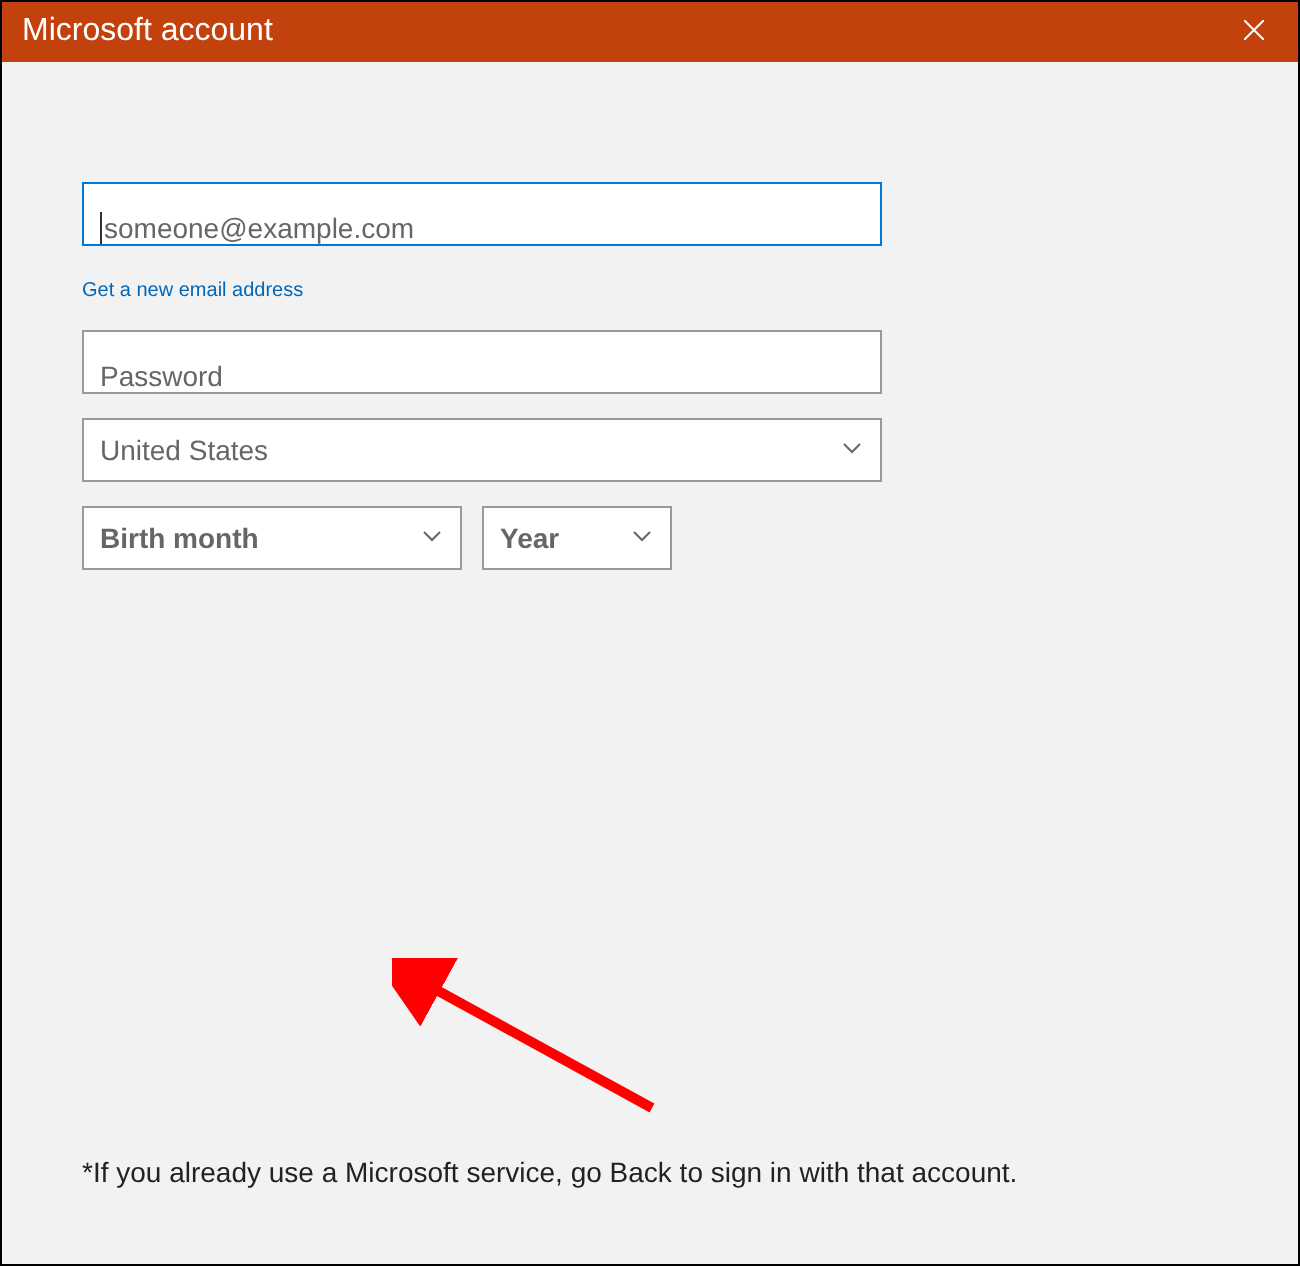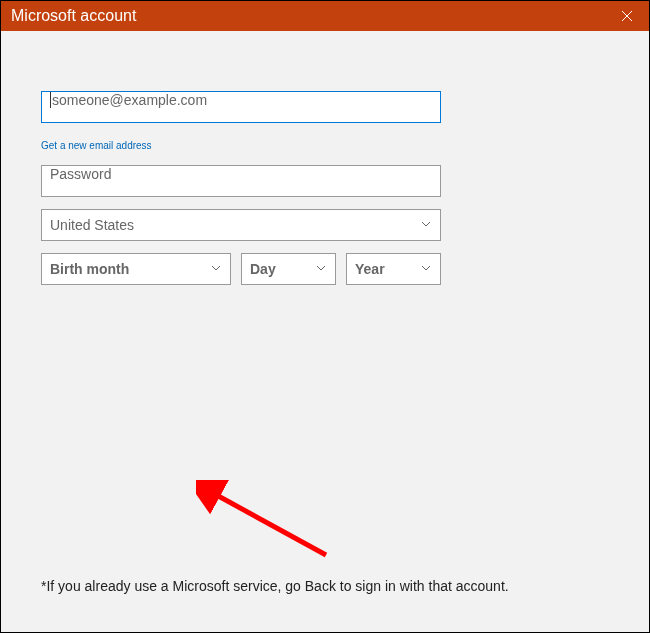--- a/index.html
+++ b/index.html
@@ -5,21 +5,21 @@
   * { box-sizing: border-box; margin: 0; padding: 0; font-family: "Segoe UI", Tahoma, sans-serif; }
   body { background: #fff; }
   .outer { width: 650px; height: 633px; border: 1px solid #000; background: #f2f2f2; position: relative; }
   .titlebar { height: 30px; background: #c2410c; color: #fff; display: flex; align-items: center; justify-content: space-between; padding-left: 10px; font-size: 16px; }
   .titlebar .close { width: 45px; height: 30px; display: flex; align-items: center; justify-content: center; cursor: default; }
   .titlebar .close svg { width: 10px; height: 10px; }
   .content { padding: 60px 40px 0 40px; }
   h1 { font-weight: 300; font-size: 27px; color: #222; margin-bottom: 18px; }
   .desc { font-size: 14px; color: #222; line-height: 1.4; margin-bottom: 20px; }
   .desc a { color: #0067b8; text-decoration: none; }
-  .field { width: 400px; height: 32px; border: 1px solid #999; background: #fff; font-size: 14px; padding: 0 8px; color: #666; display: flex; align-items: flex-start; margin-bottom: 12px; position: relative; }
+  .field { width: 400px; height: 32px; border: 1px solid #999; background: #fff; font-size: 14px; padding: 0 8px; color: #666; display: flex; align-items: flex-end; margin-bottom: 12px; position: relative; }
   .field.focused { border: 1px solid #0078d7; }
   .caret { display: inline-block; width: 1px; height: 16px; background: #333; vertical-align: middle; margin-right: 1px; }
   .link { color: #0067b8; font-size: 10px; text-decoration: none; display: inline-block; margin-bottom: 14px; cursor: pointer; }
   .select { width: 400px; height: 32px; border: 1px solid #999; background: #fff; font-size: 14px; color: #666; padding: 0 8px; display: flex; align-items: center; justify-content: space-between; margin-bottom: 12px; cursor: default; }
   .chev svg { width: 12px; height: 12px; }
   .dob-row { display: flex; gap: 10px; width: 400px; margin-bottom: 12px; font-weight: bold; }
   .dob-row .select { width: auto; margin-bottom: 0; }
   .dob-row .select:nth-child(1) { flex: 0 0 190px; }
   .dob-row .select:nth-child(2) { flex: 0 0 95px; }
   .dob-row .select:nth-child(3) { flex: 0 0 95px; }
@@ -71,26 +71,20 @@
     </div>
 
     <div class="dob-row">
       <div class="select">
         <span>Birth month</span>
         <span class="chev"><svg viewBox="0 0 12 12">
               <polyline points="2,4 6,8 10,4" fill="none" stroke="#666" stroke-width="1"></polyline>
             </svg></span>
       </div>
       <div class="select">
-        <span>Day</span>
-        <span class="chev"><svg viewBox="0 0 12 12">
-              <polyline points="2,4 6,8 10,4" fill="none" stroke="#666" stroke-width="1"></polyline>
-            </svg></span>
-      </div>
-      <div class="select">
         <span>Year</span>
         <span class="chev"><svg viewBox="0 0 12 12">
               <polyline points="2,4 6,8 10,4" fill="none" stroke="#666" stroke-width="1"></polyline>
             </svg></span>
       </div>
     </div>
   </div>
 
   <div class="foot">
     <div class="note">*If you already use a Microsoft service, go Back to sign in with that account.</div>

